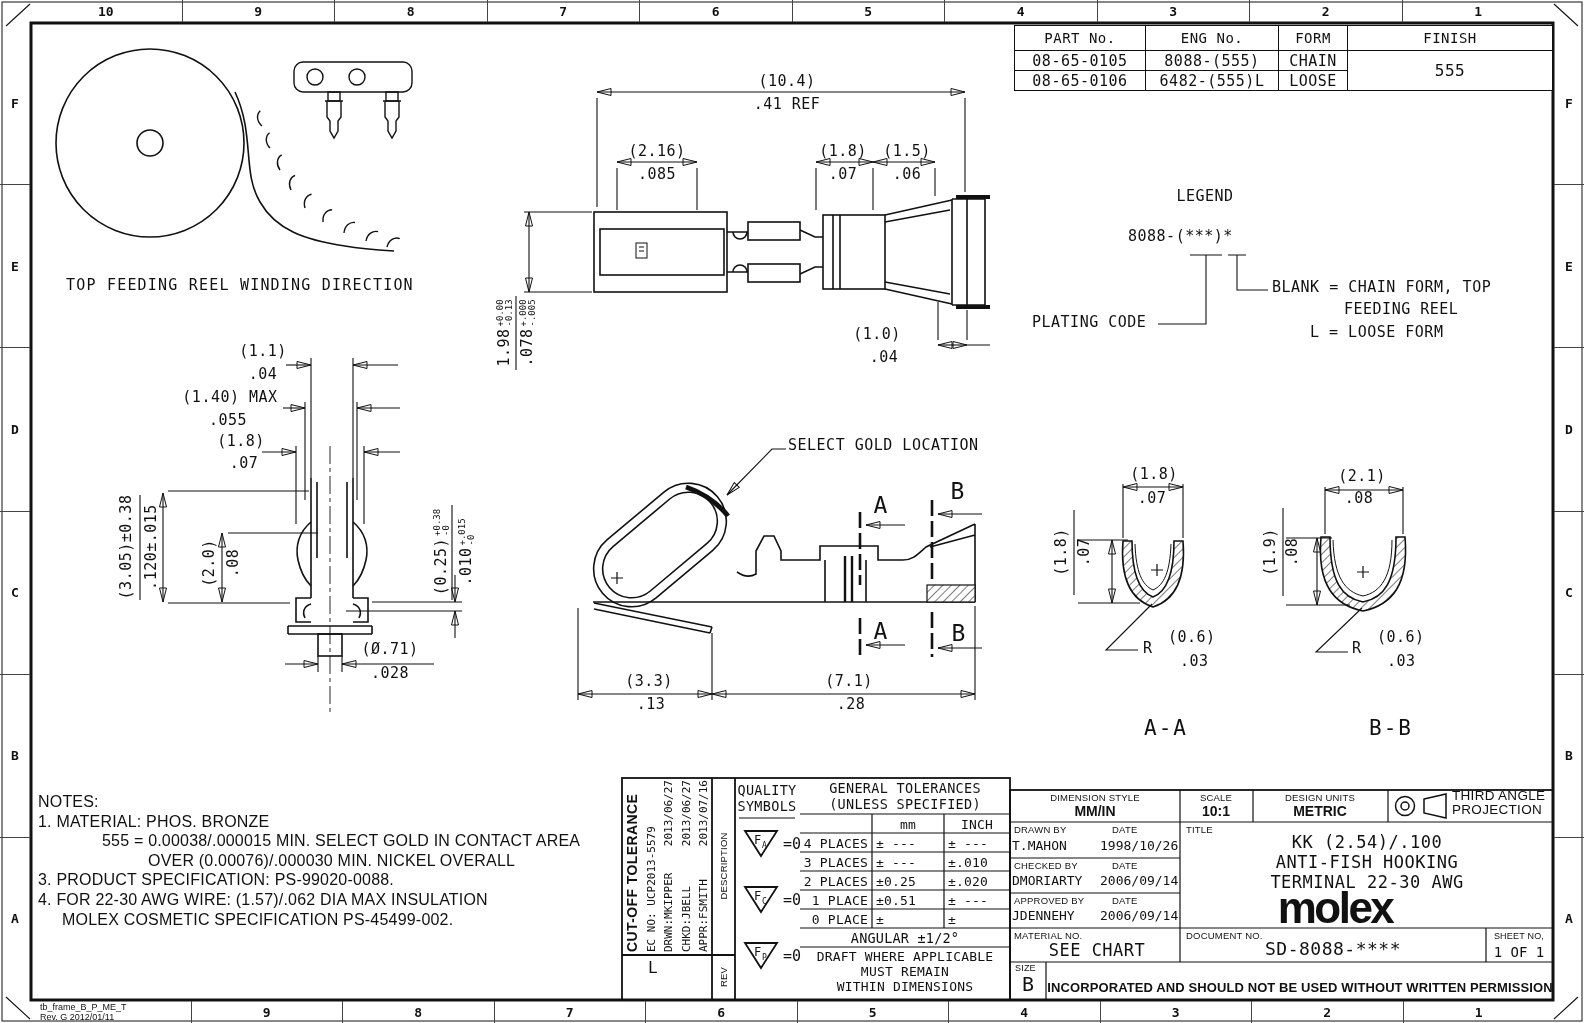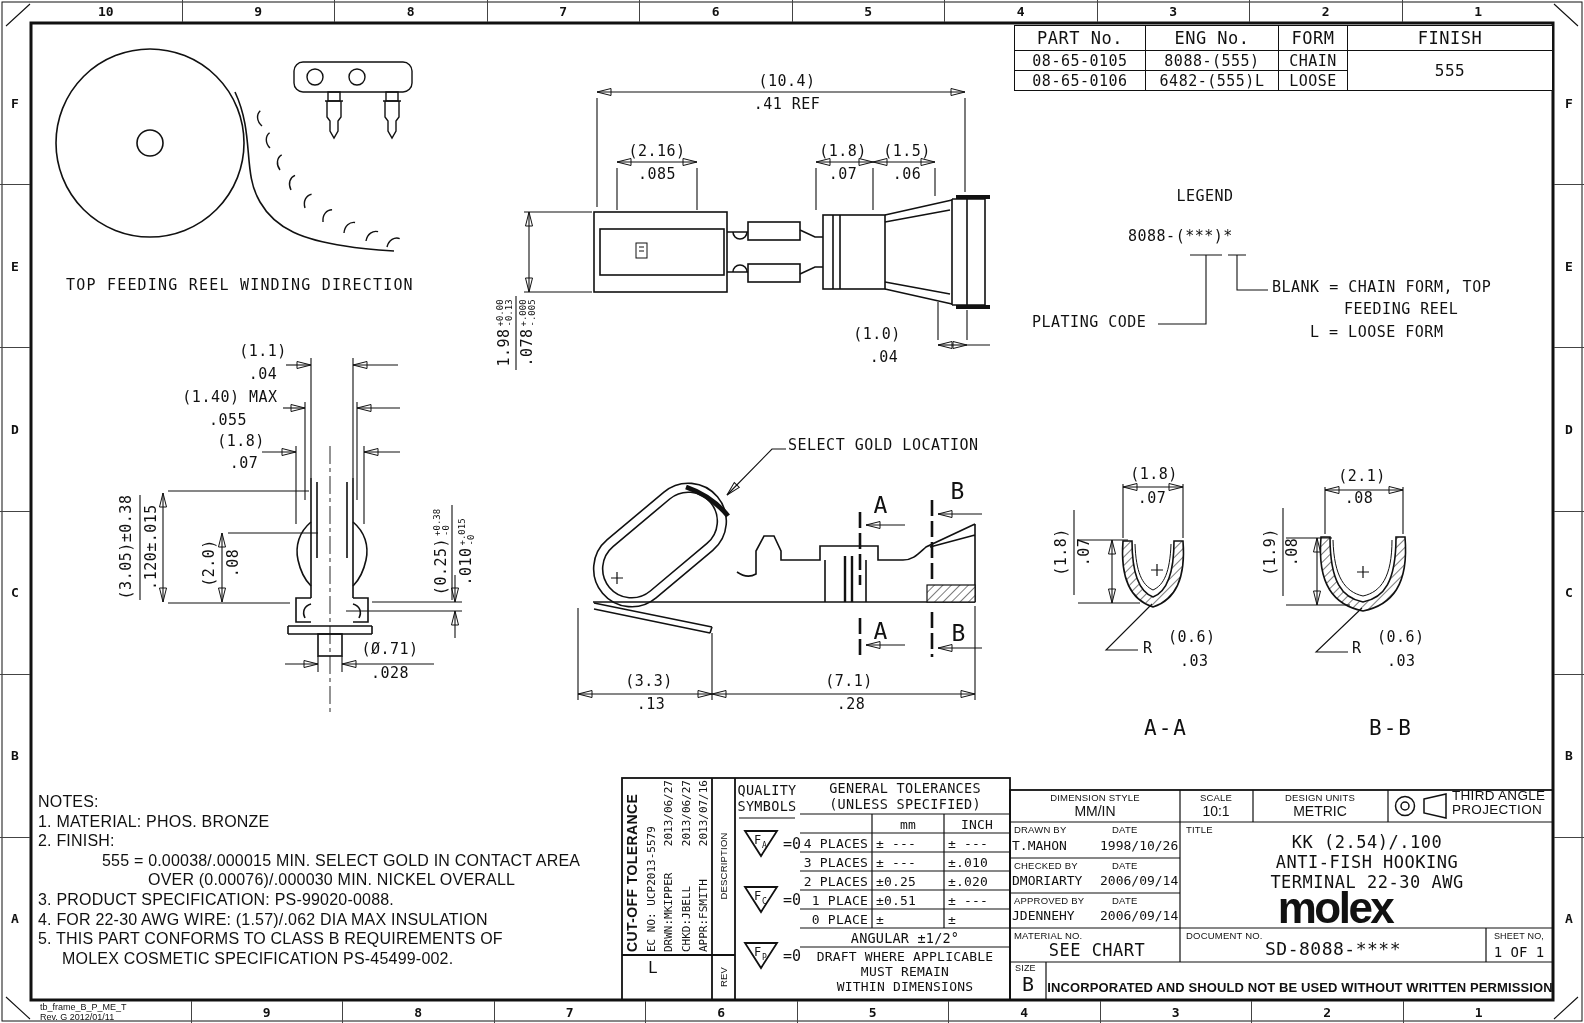--- a/index.html
+++ b/index.html
@@ -26,33 +26,33 @@
   .band-top .zc,.band-bottom .zc{border-right:1px solid #444;text-align:right;}
   .band-top .zc:last-child,.band-bottom .zc:last-child{border-right:none;}
   .band-left .zc,.band-right .zc{border-bottom:1px solid #444;}
   .band-left .zc:last-child,.band-right .zc:last-child{border-bottom:none;}
   .framenote{flex:1;border-right:1px solid #444;font:9px/9.5px "Liberation Sans",sans-serif;
       padding:2px 0 0 10px;color:#111;}
   
   .ptable{position:absolute;left:1014px;top:25px;width:537px;border:1.6px solid #111;
       display:grid;grid-template-columns:131px 133px 69px auto;grid-template-rows:25px 20px 19px;background:#fff;}
   .ptable div{display:flex;align-items:center;justify-content:center;font:15px "DejaVu Sans Mono",monospace;letter-spacing:.5px;}
-  .ptable .hd{font-size:17px;}
+  .ptable .hd{font-size:14px;}
   .ptable .br{border-right:1.4px solid #111;}
   .ptable .bb{border-bottom:1.4px solid #111;}
   .ptable .fin{grid-column:4;grid-row:2/4;font-size:16px;}
   
   .notes{position:absolute;left:38px;top:792px;width:580px;font:16px/19.6px "Liberation Sans",sans-serif;color:#111;letter-spacing:.2px;}
   .notes .i1{margin-left:64px;}
   .notes .i2{margin-left:110px;}
   .notes .i3{margin-left:24px;}
   
   .tb{position:absolute;font-family:"Liberation Sans",sans-serif;color:#111;white-space:nowrap;}
   .lab{font-size:9.5px;letter-spacing:.2px;}
-  .val{font-size:14px;font-weight:normal;}
+  .val{font-size:14px;font-weight:bold;}
   .mono13{font:13px "DejaVu Sans Mono",monospace;}
   .mono17{font:17px "DejaVu Sans Mono",monospace;letter-spacing:.5px;}
   .logo{font:900 44px/36px "Liberation Sans",sans-serif;letter-spacing:-2.5px;}
   .prop{font:bold 13px "Liberation Sans",sans-serif;letter-spacing:.1px;}
   .revblock{display:flex;flex-direction:column;justify-content:space-between;width:172px;height:86px;}
   .revblock .rl{display:flex;justify-content:space-between;font:11px "DejaVu Sans Mono",monospace;}
   .revblock .r0{font:bold 14px "Liberation Sans",sans-serif;letter-spacing:.4px;}
   .qsym{position:absolute;display:flex;align-items:center;gap:3px;font:15px "DejaVu Sans Mono",monospace;}
   .tolrow{position:absolute;font:13px "DejaVu Sans Mono",monospace;letter-spacing:.2px;}
 </style>
@@ -398,26 +398,24 @@
       <span>.08</span>
     </div>
   <div class="t" style="left:1352px;top:641px">R</div>
   <div class="t" style="left:1377px;top:630px">(0.6)</div>
   <div class="t" style="left:1387px;top:654px">.03</div>
   <div class="t sec tc" style="left:1391px;top:717px">B-B</div>
 
   <div class="notes">
     <div>NOTES:</div>
     <div>1. MATERIAL: PHOS. BRONZE</div>
-    <div>2. FINISH:</div>
     <div class="i1">555 = 0.00038/.000015 MIN. SELECT GOLD IN CONTACT AREA</div>
     <div class="i2">OVER (0.00076)/.000030 MIN. NICKEL OVERALL</div>
     <div>3. PRODUCT SPECIFICATION: PS-99020-0088.</div>
     <div>4. FOR 22-30 AWG WIRE: (1.57)/.062 DIA MAX INSULATION</div>
-    <div>5. THIS PART CONFORMS TO CLASS B REQUIREMENTS OF</div>
     <div class="i3">MOLEX COSMETIC SPECIFICATION PS-45499-002.</div>
   </div>
 
   <div class="tb" style="left:667px;top:866px;transform:translate(-50%,-50%) rotate(-90deg)">
     <div class="revblock">
       <div class="r0">CUT-OFF TOLERANCE</div>
       <div class="rl">
           <span>EC NO: UCP2013-5579</span>
         </div>
       <div class="rl">

